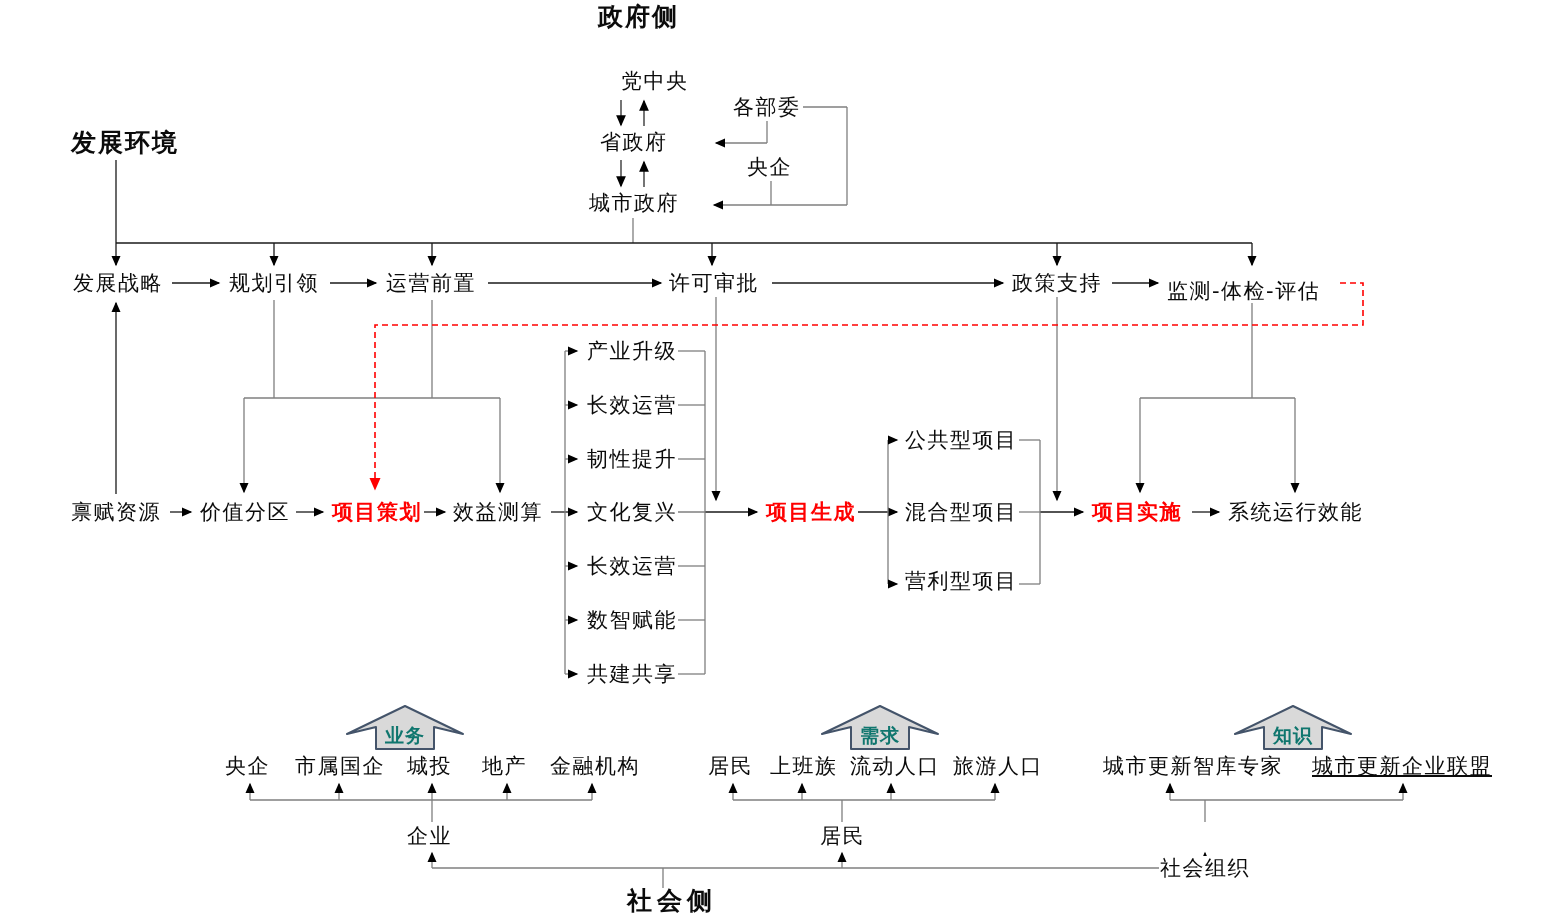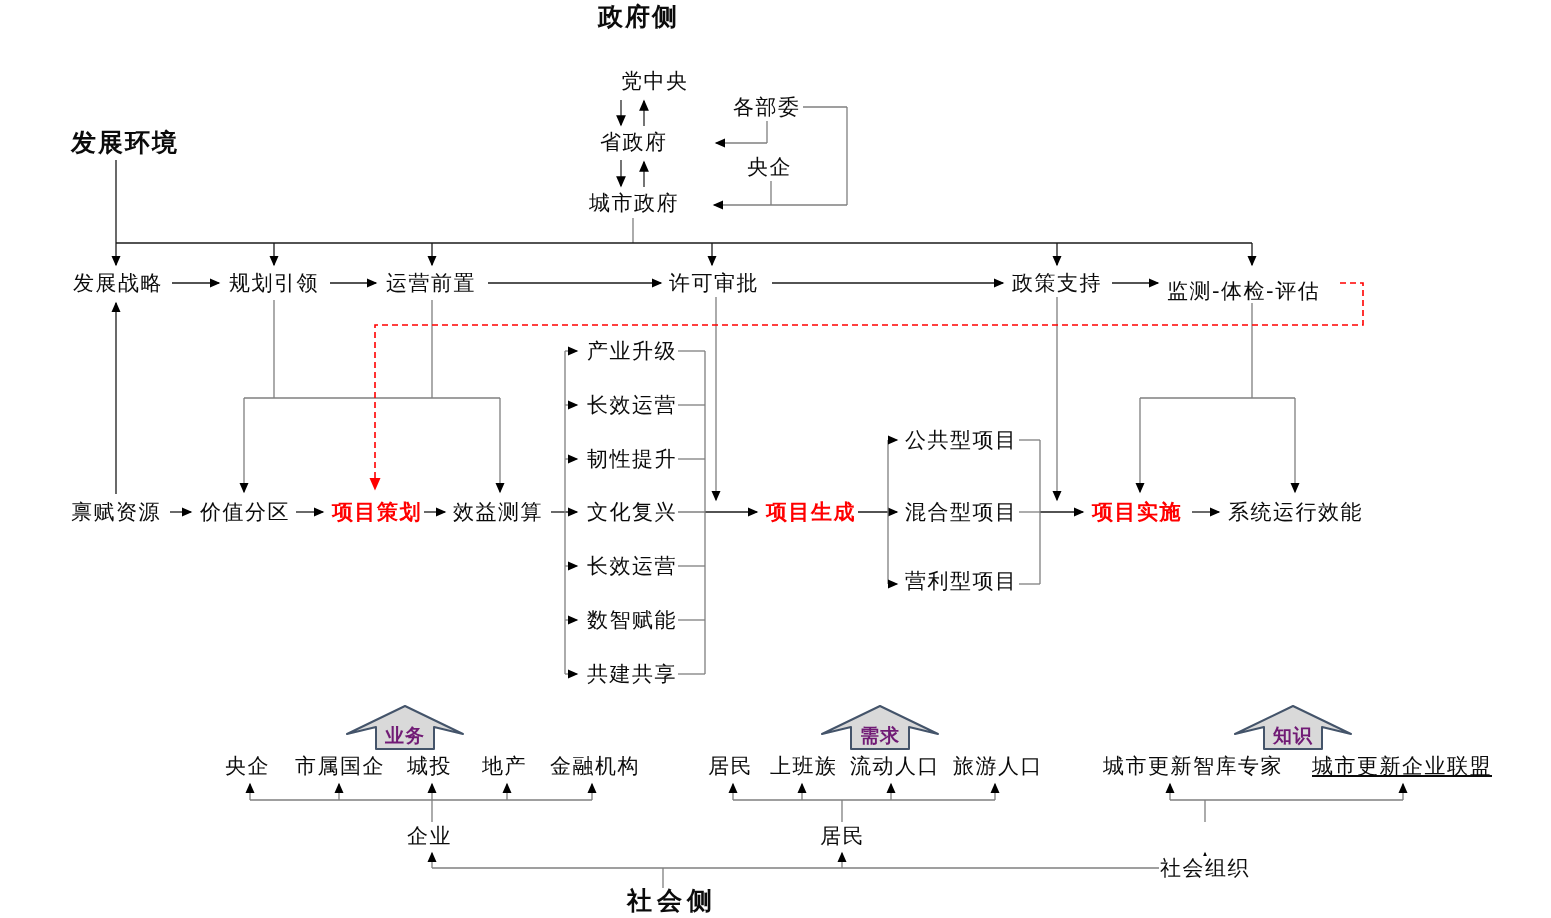--- a/index.html
+++ b/index.html
@@ -2,21 +2,21 @@
 <html><head>
 <meta charset="utf-8">
 <style>
   html,body{margin:0;padding:0;background:#ffffff;}
   #stage{position:relative;width:1551px;height:918px;background:#fff;overflow:hidden;
          font-family:"DejaVu Sans","Liberation Sans",sans-serif;color:#111;}
   #wires{position:absolute;left:0;top:0;width:1551px;height:918px;}
   .lbl{position:absolute;white-space:nowrap;font-size:21px;line-height:24px;letter-spacing:1.5px;color:#0b0b0b;background:#fff;padding:0 1px;}
   .title{font-size:25px;font-weight:bold;letter-spacing:2px;}
   .red{color:#ff0000;font-weight:bold;}
-  .arrowlbl{position:absolute;transform:translate(-50%,-50%);font-size:19px;font-weight:bold;letter-spacing:1px;color:#701a75;background:transparent;}
+  .arrowlbl{position:absolute;transform:translate(-50%,-50%);font-size:19px;font-weight:bold;letter-spacing:1px;color:#0f766e;background:transparent;}
   .sp{letter-spacing:5px;}
 </style>
 </head>
 <body>
 
 <div id="stage">
 
   <svg id="wires" width="1551" height="918" viewBox="0 0 1551 918" xmlns="http://www.w3.org/2000/svg">
     <defs>
       <marker id="mb" markerWidth="9" markerHeight="8" refX="7" refY="3.5" orient="auto">

